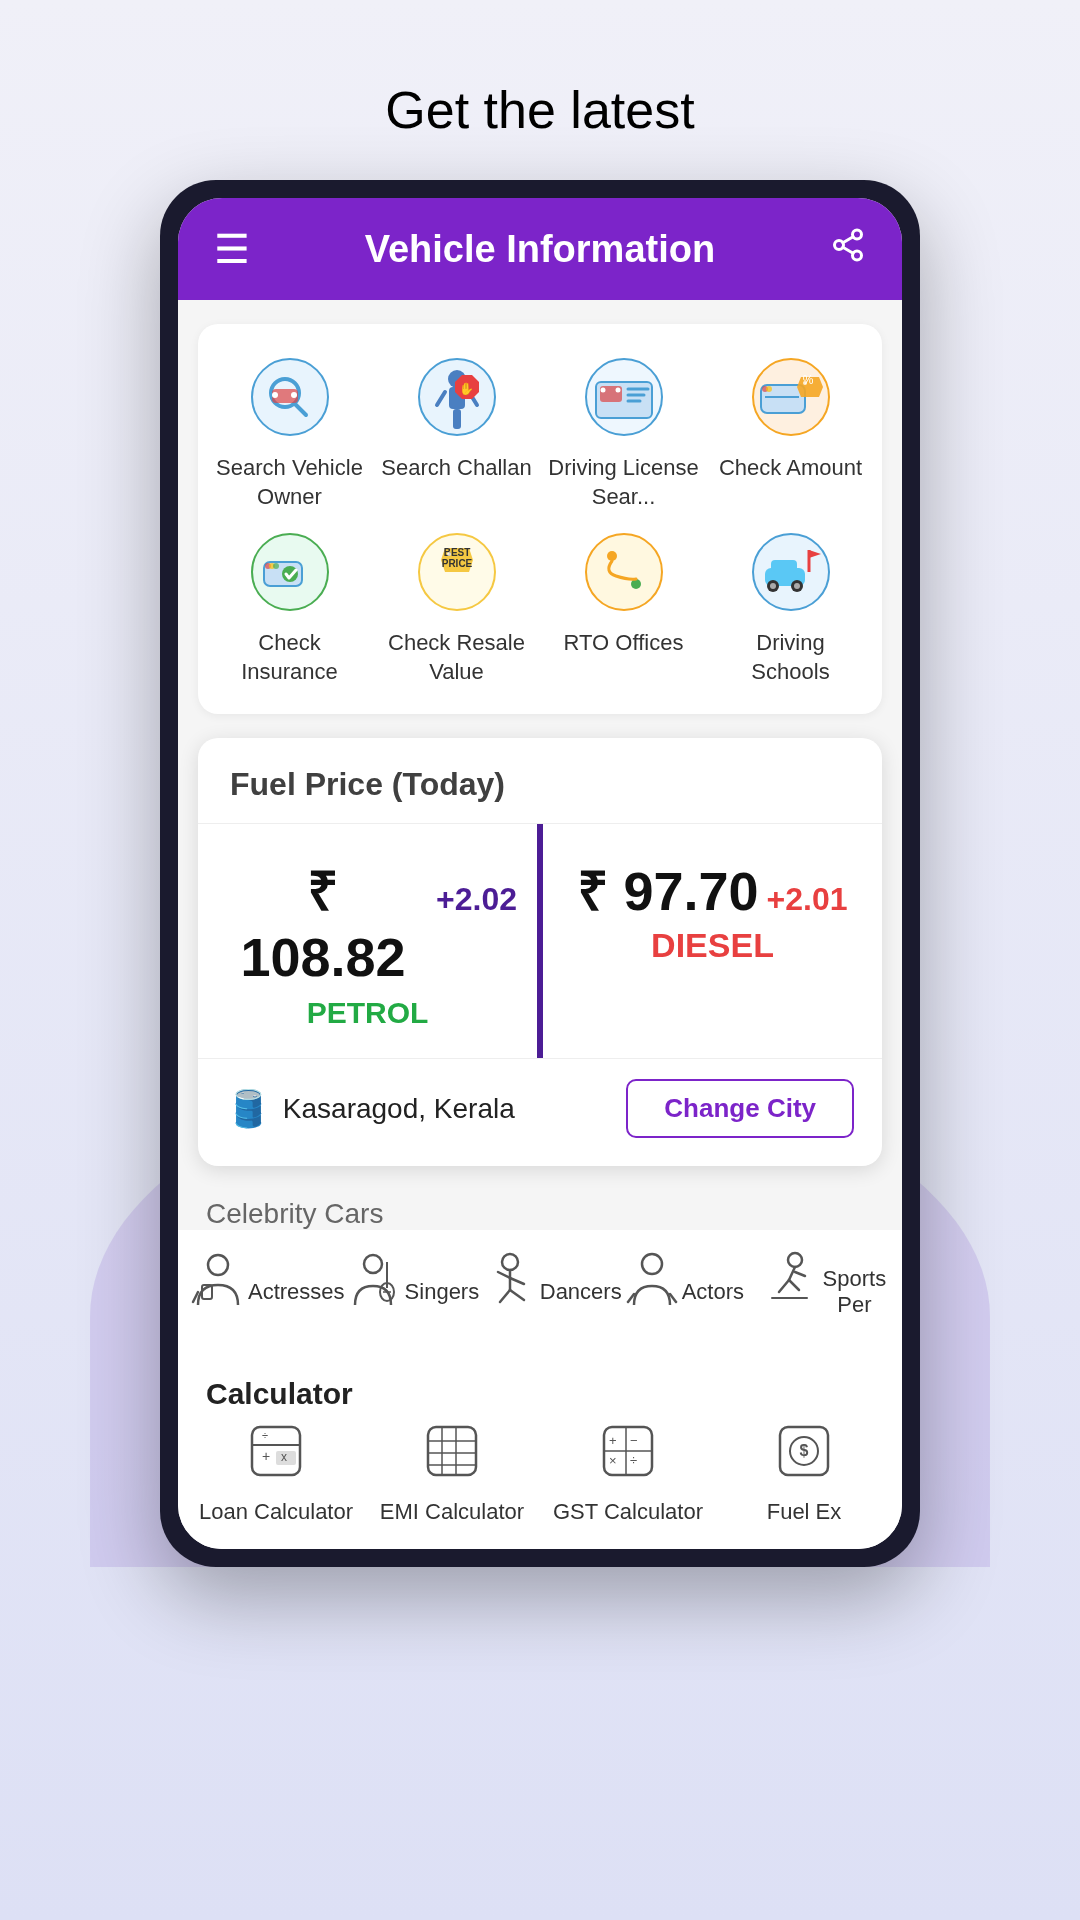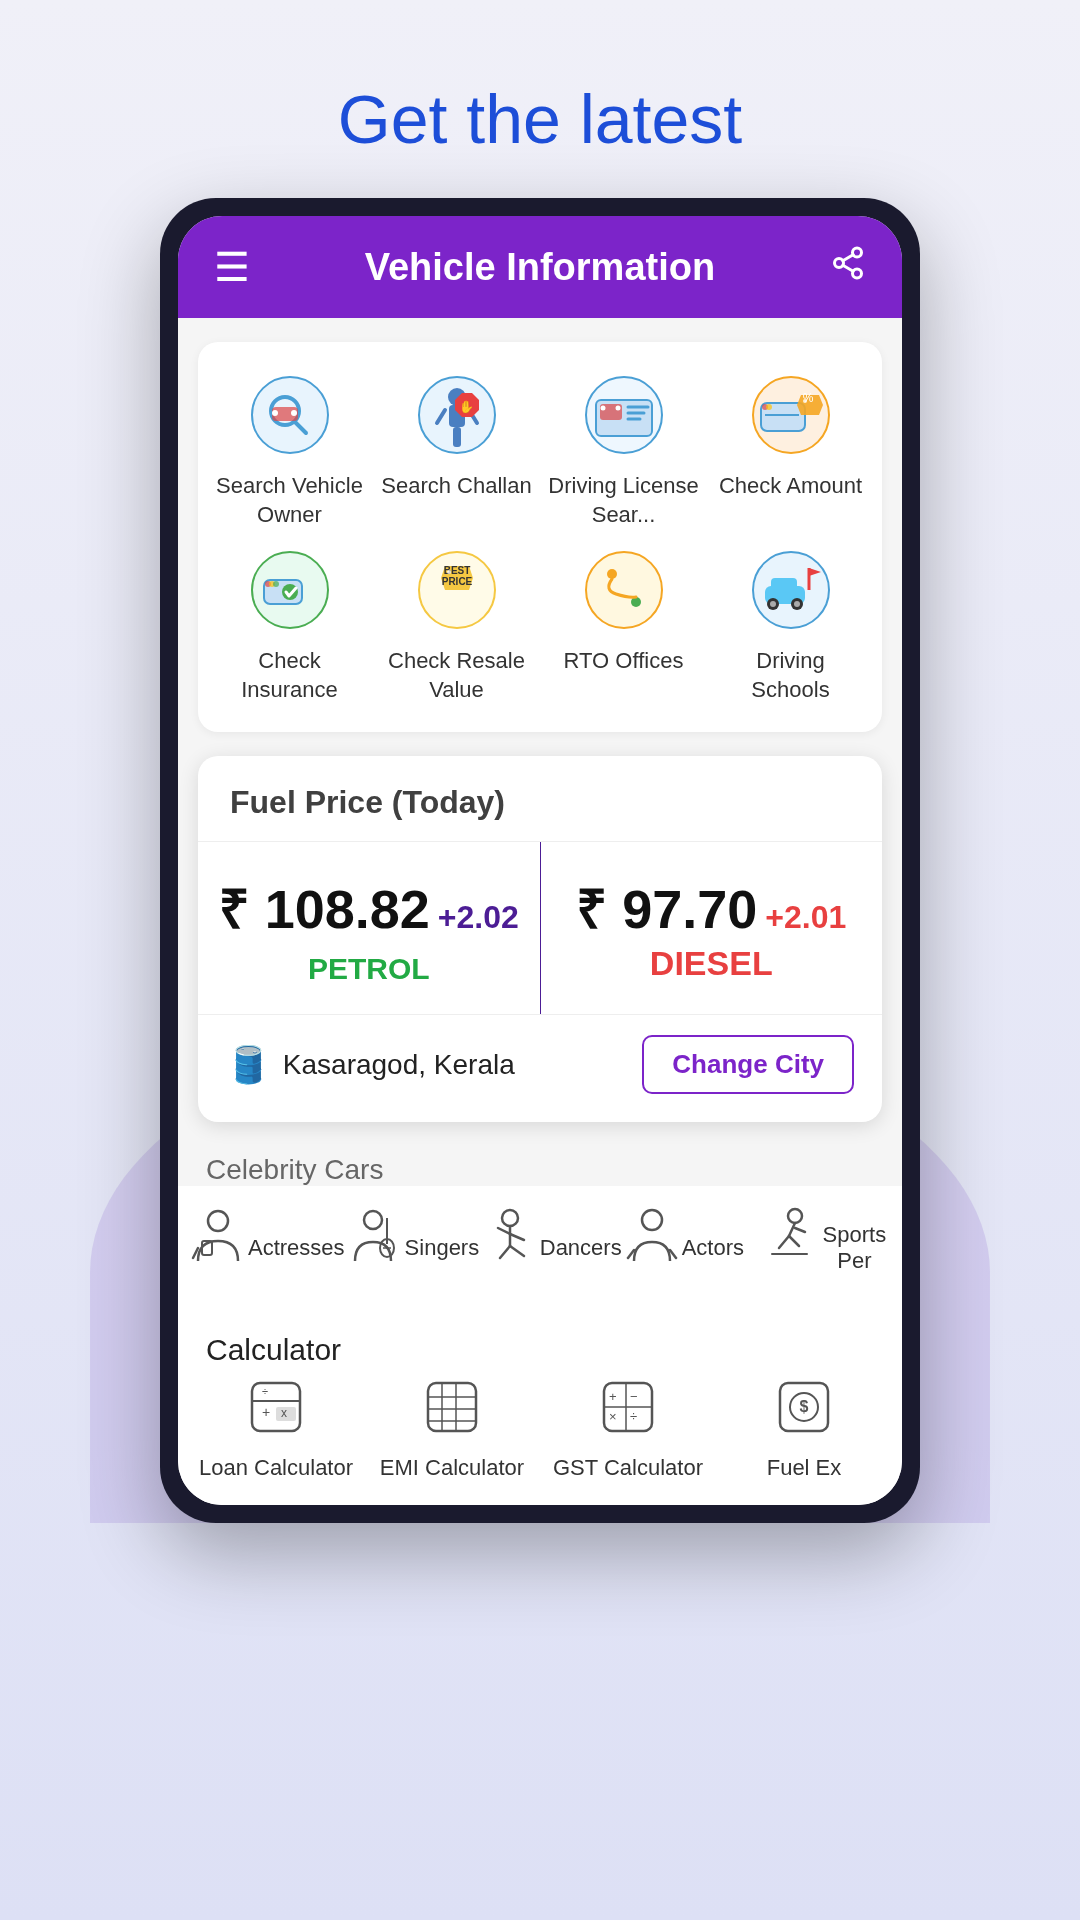--- a/index.html
+++ b/index.html
@@ -14,22 +14,22 @@
       align-items: center;
       overflow-x: hidden;
     }
 
     
     .hero {
       text-align: center;
       padding: 80px 60px 40px;
     }
     .hero-sub {
-      font-size: 68px;
-      color: #1d4ed8;
+      font-size: 52px;
+      color: #000000;
       font-weight: 400;
     }
     .hero-main {
       font-size: 68px;
       color: #111;
       font-weight: 800;
       line-height: 1.2;
     }
 
     
@@ -118,21 +118,21 @@
       display: flex;
       border-top: 1px solid #eee;
       margin-top: 20px;
     }
     .fuel-cell {
       flex: 1;
       padding: 28px 20px;
       text-align: center;
     }
     .fuel-cell:first-child {
-      border-right: 1px solid #4c1d95;
+      border-right: 6px solid #4c1d95;
     }
     .fuel-price {
       font-size: 54px;
       font-weight: 800;
       color: #111;
     }
     .fuel-change-green {
       font-size: 32px;
       color: #4c1d95;
       font-weight: 600;
@@ -171,21 +171,21 @@
       font-size: 36px;
     }
     .location-text {
       font-size: 28px;
       color: #222;
       font-weight: 500;
     }
     .change-city-btn {
       border: 2px solid #7c24c9;
       border-radius: 10px;
-      padding: 12px 28px;
+      padding: 12px 36px;
       color: #7c24c9;
       font-size: 26px;
       font-weight: 600;
       background: #fff;
       cursor: pointer;
     }
 
     
     .section-label {
       font-size: 28px;
@@ -219,21 +219,21 @@
     }
 
     
     .calc-section {
       background: #fff;
       margin: 0 0 0 0;
       padding: 0 0 24px;
     }
     .calc-title {
       font-size: 30px;
-      font-weight: 400;
+      font-weight: 700;
       color: #222;
       padding: 24px 28px 12px;
     }
     .calc-row {
       display: flex;
       padding: 0 10px;
       gap: 0;
       overflow: hidden;
     }
     .calc-item {

